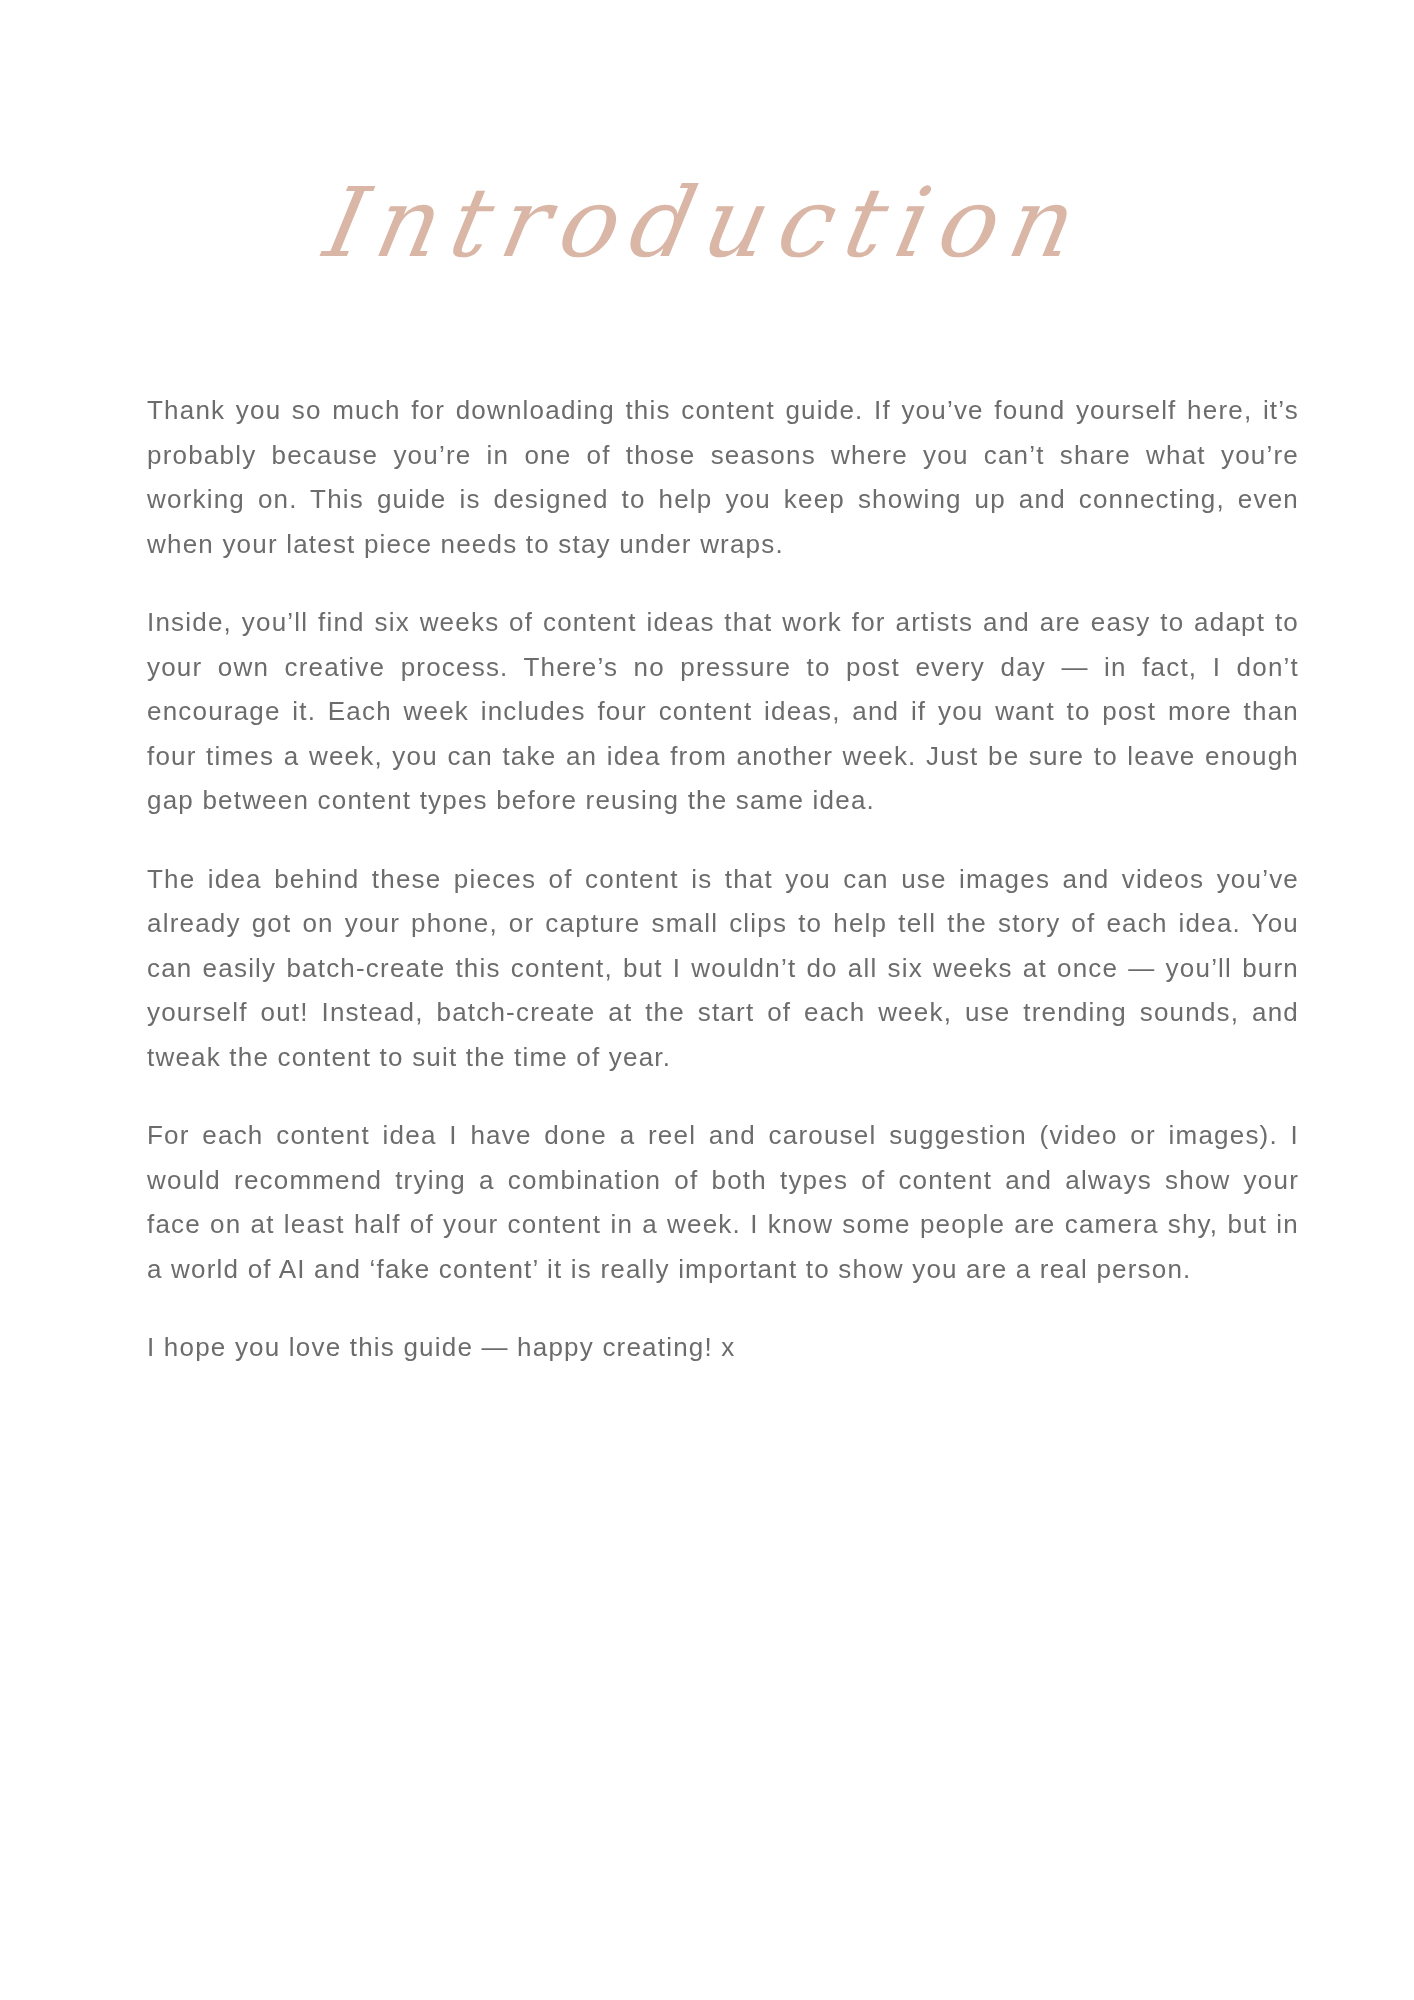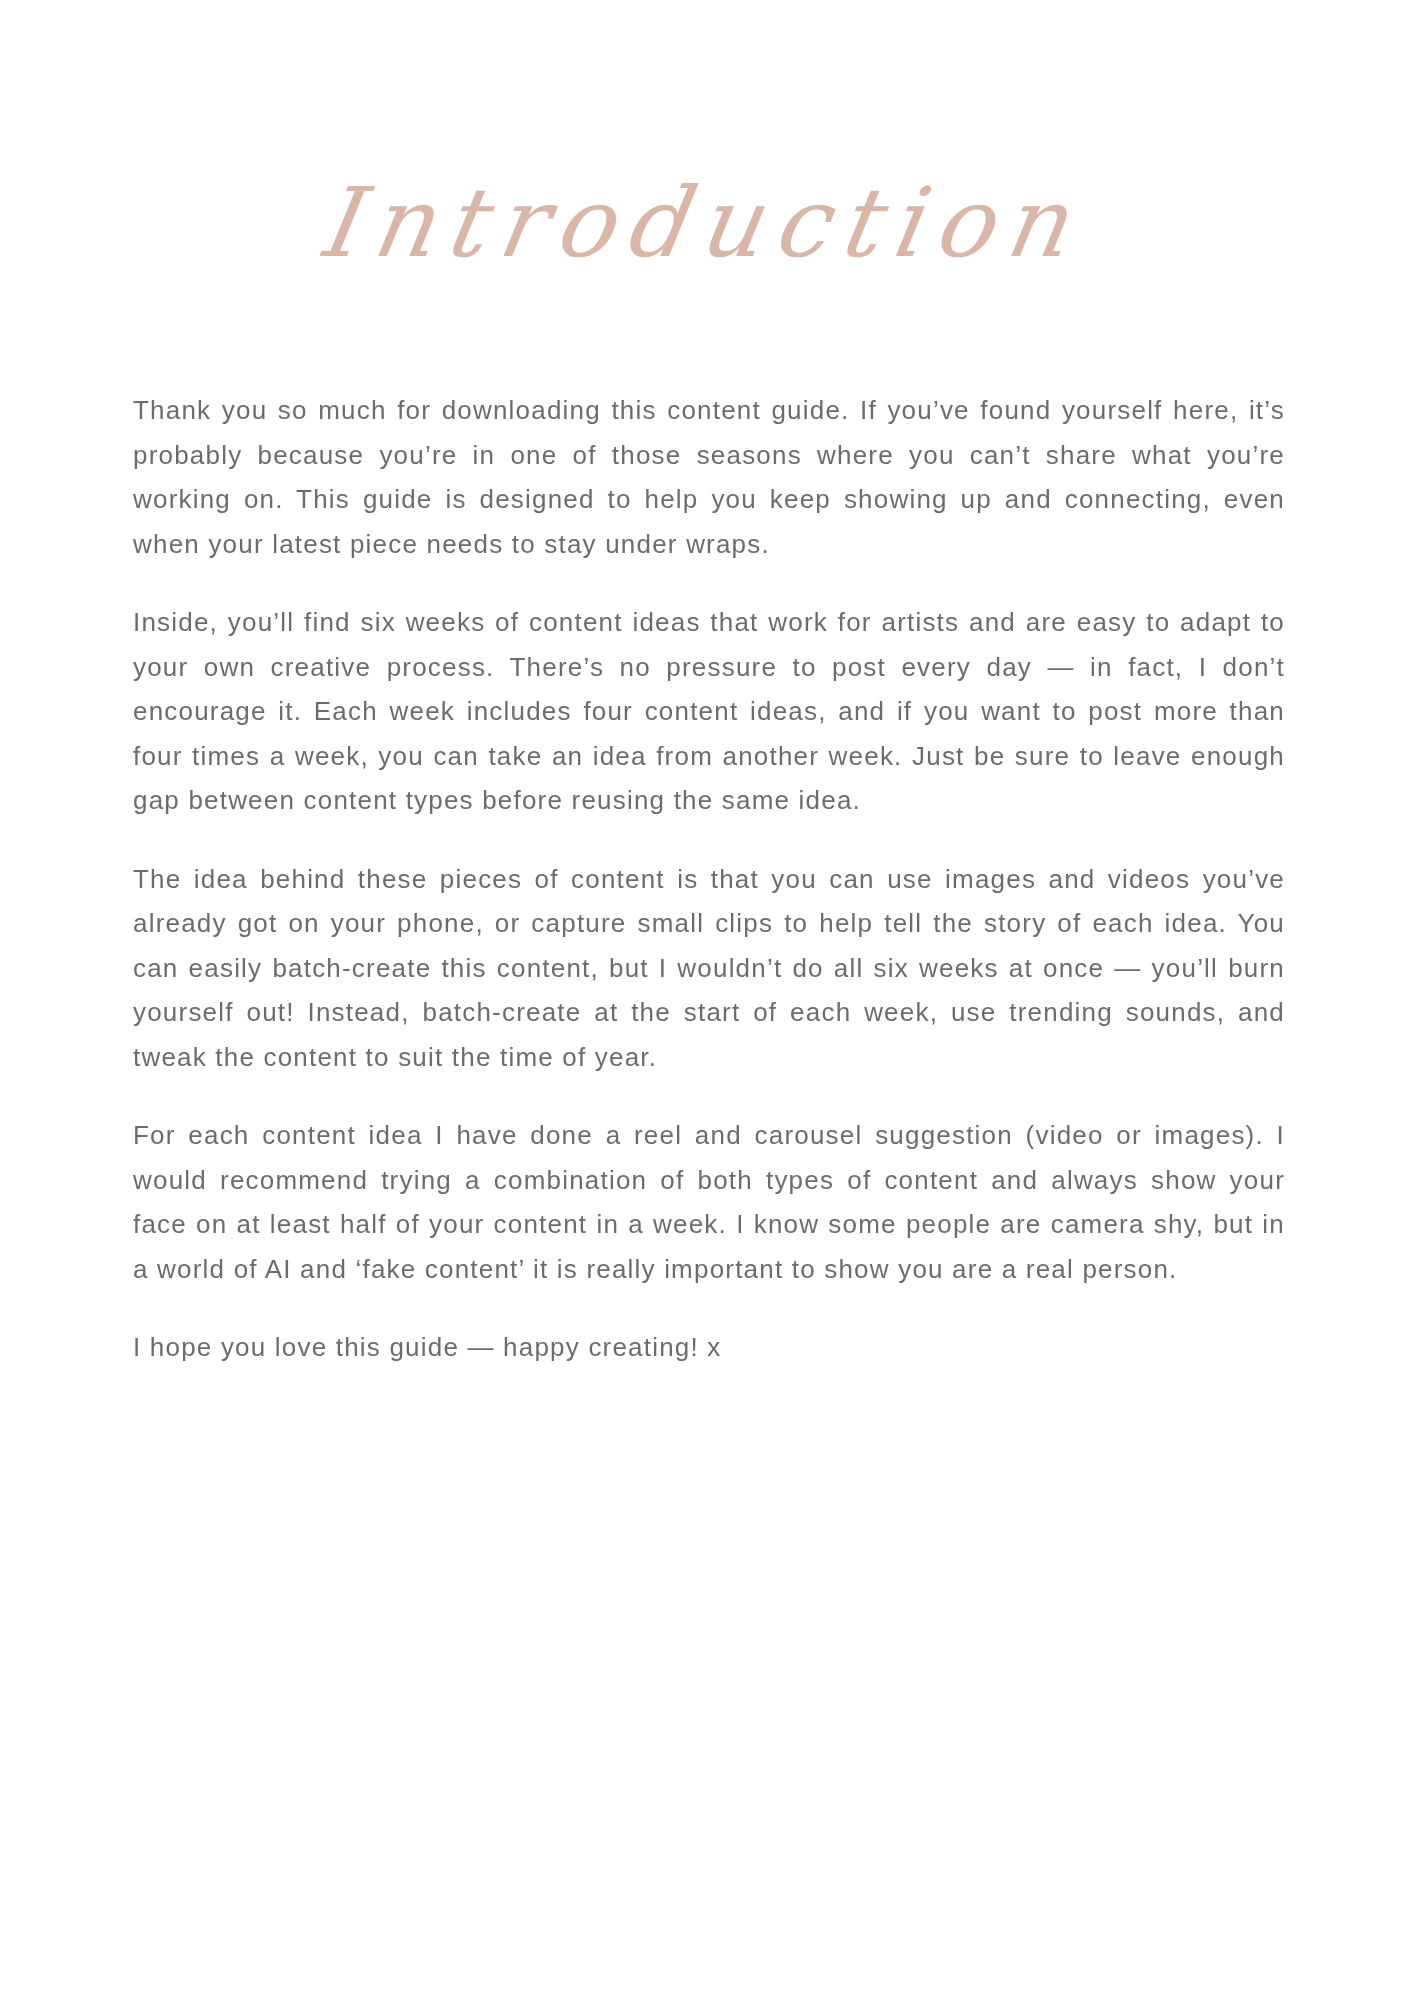--- a/index.html
+++ b/index.html
@@ -36,21 +36,21 @@
     font-size: 96px;
     letter-spacing: 0.13em;
     color: var(--title-color);
     transform: skewX(-12deg);
     white-space: nowrap;
     line-height: 1;
   }
   .content {
     position: absolute;
     top: 388px;
-    left: 133px;
+    left: 147px;
     width: 1152px;
   }
   .content p {
     font-size: 26px;
     line-height: 44.5px;
     letter-spacing: 1.2px;
     color: var(--body-color);
     text-align: justify;
     margin-bottom: 34px;
   }

